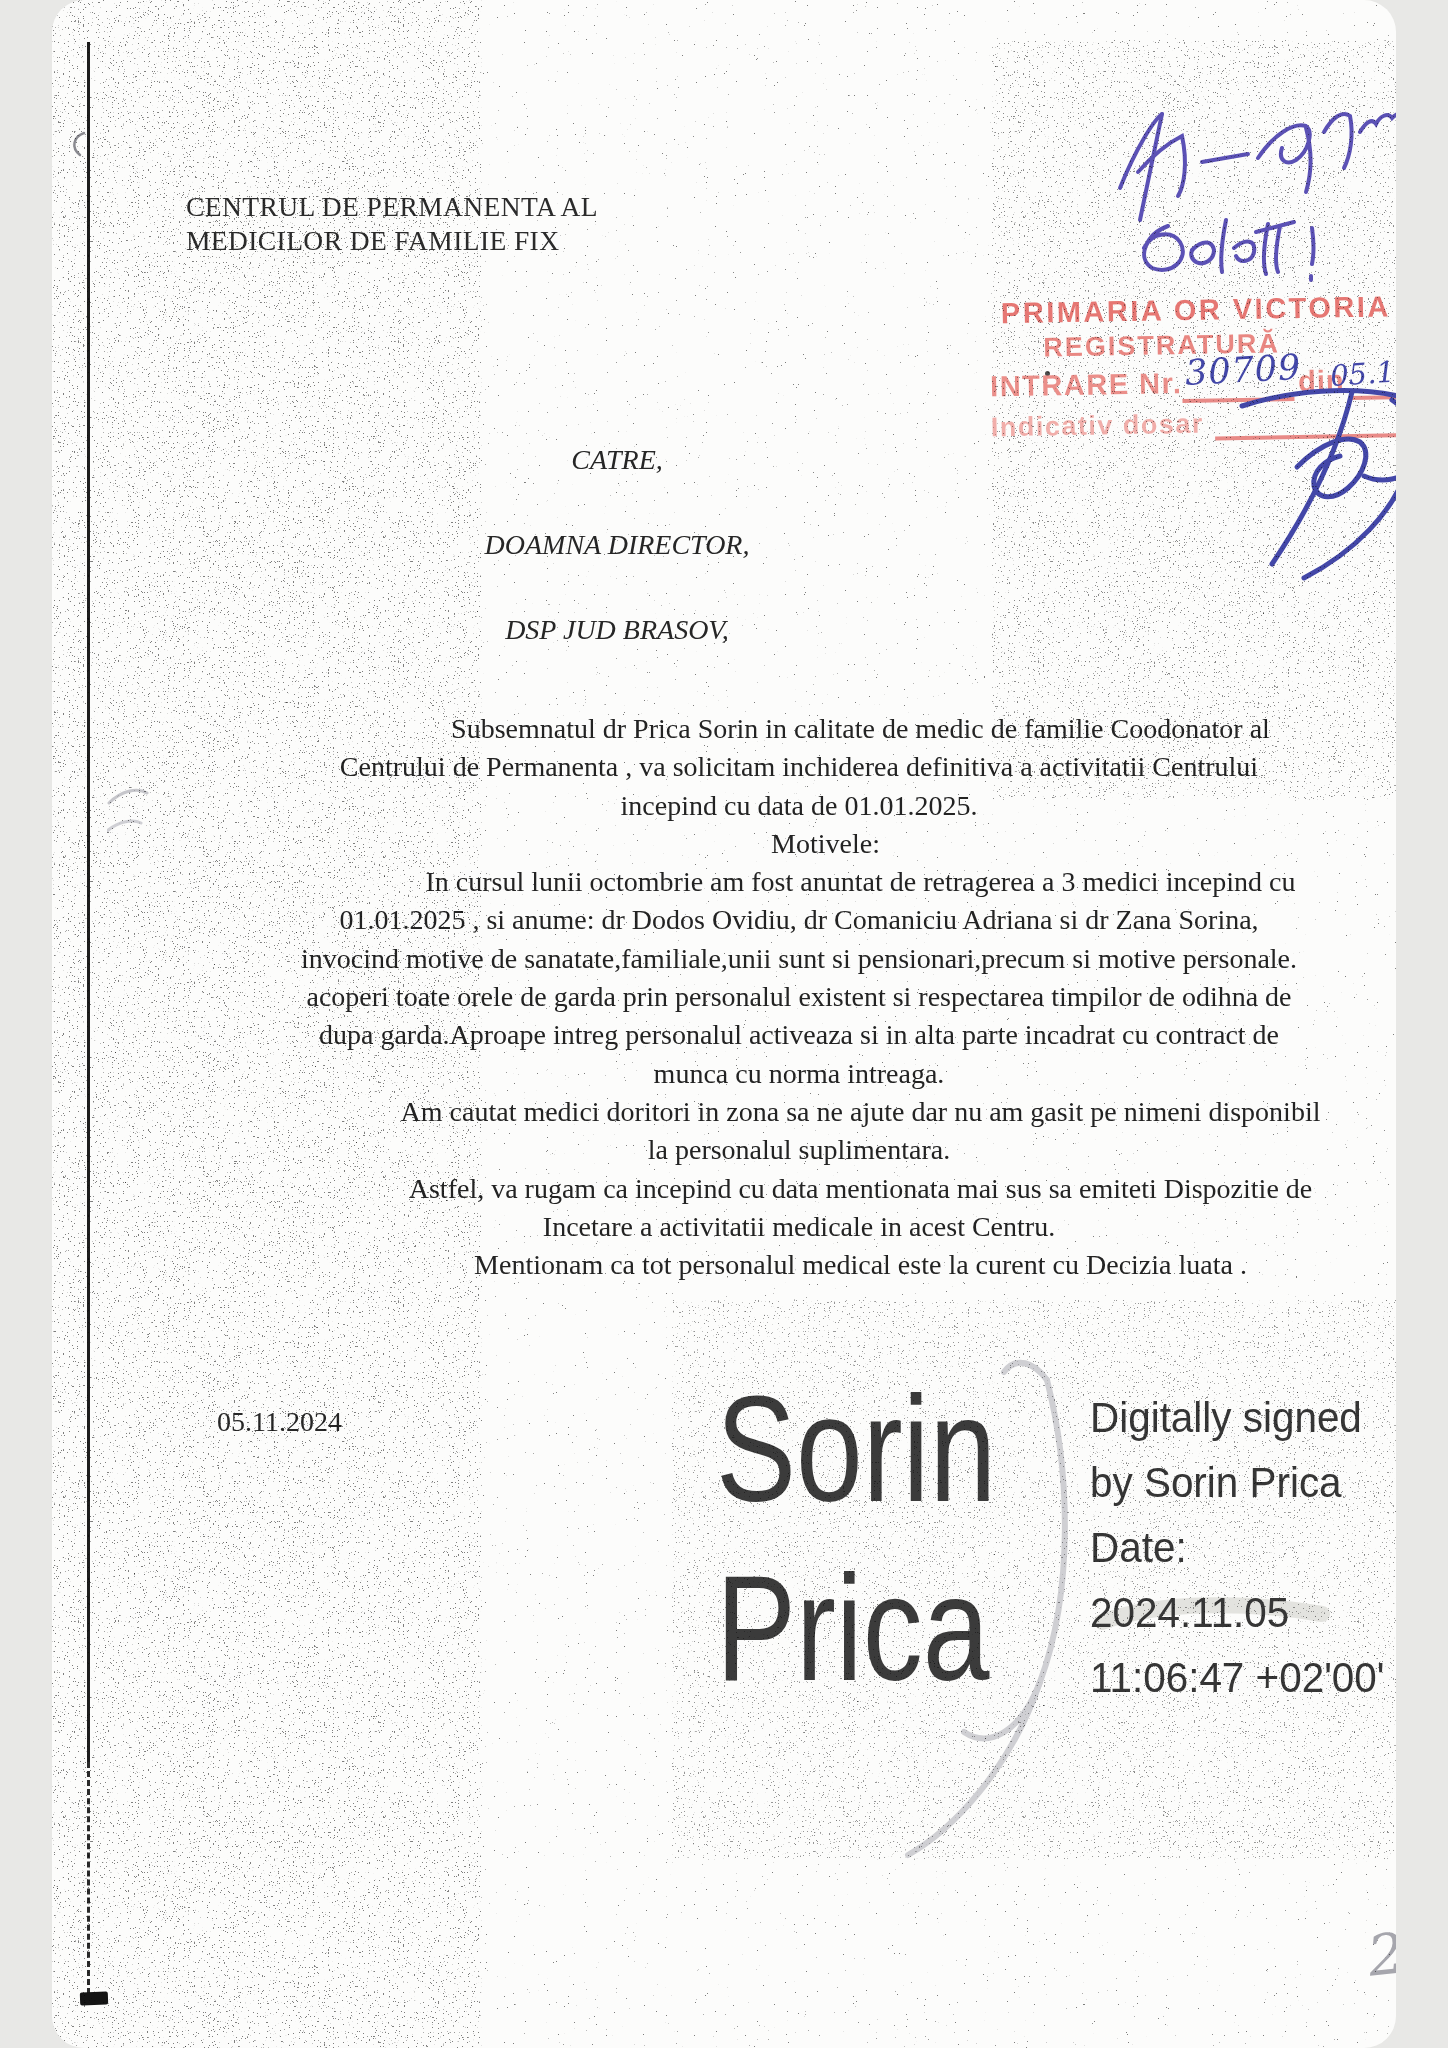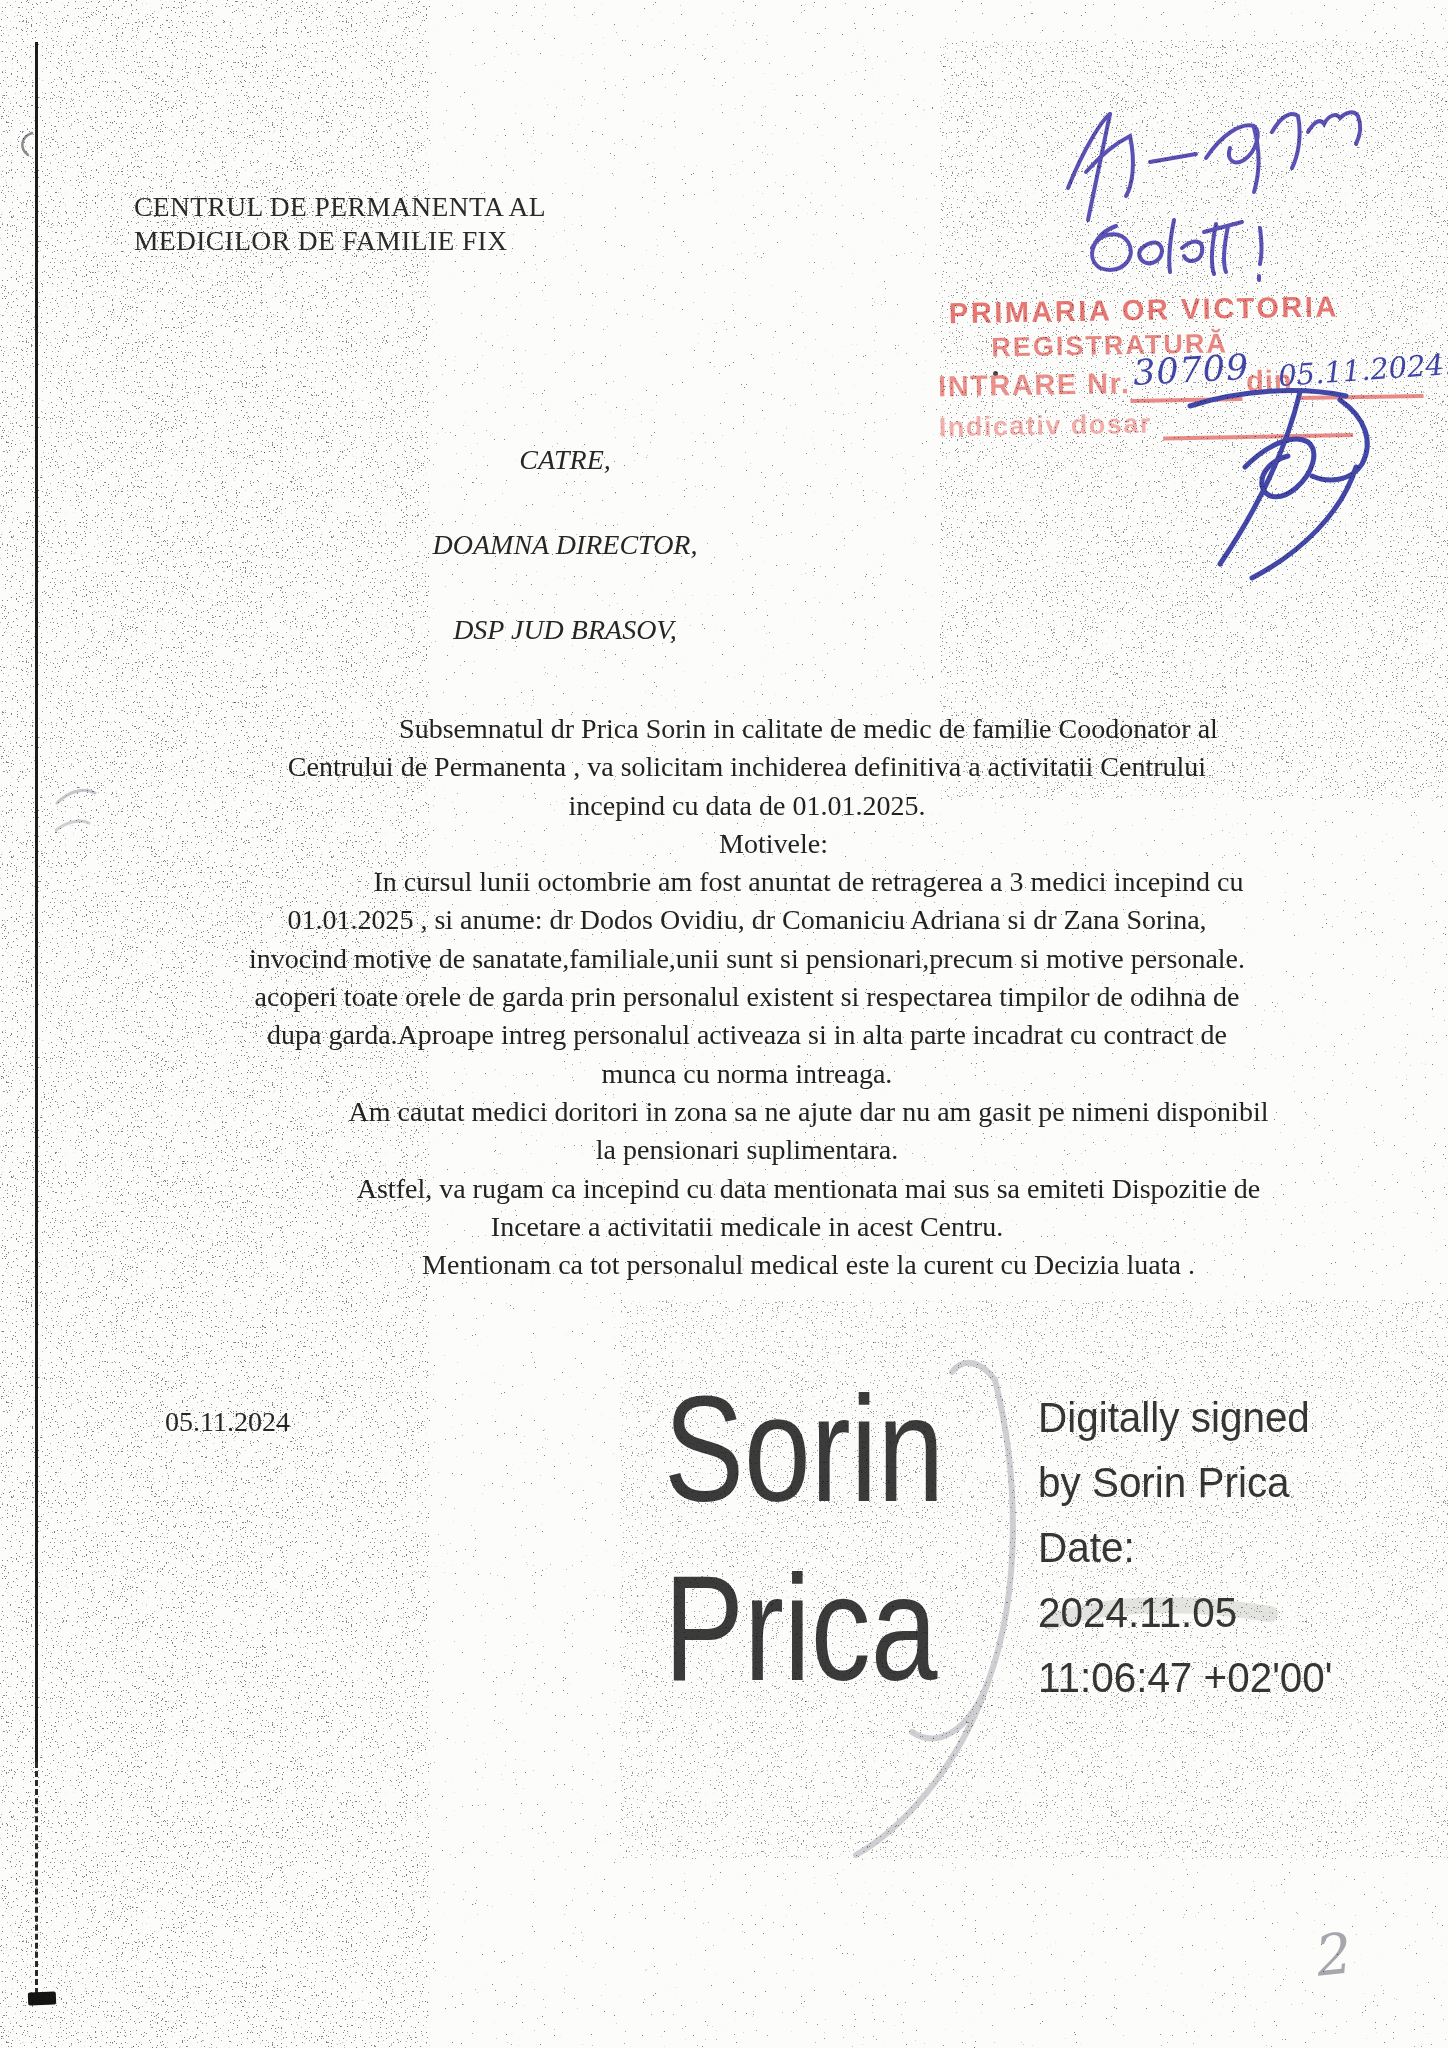--- a/index.html
+++ b/index.html
@@ -1,19 +1,19 @@
 <!DOCTYPE html>
 <html><head>
 <meta charset="utf-8">
 <style>
   html,body{margin:0;padding:0;background:#e8e8e6;}
   .page{
-    position:relative;width:1448px;height:2048px;margin:0 auto;
+    position:relative;width:1344px;height:2048px;margin:0 auto;
     background:#fcfcfb;overflow:hidden;
-    font-family:"Liberation Serif",serif;color:#222;
+    font-family:"Liberation Serif",serif;color:#222;border-radius:32px;
   }
   
   .edge-line{position:absolute;left:35px;top:42px;width:3px;height:1720px;background:#1d1d1d;}
   .edge-line-dashed{position:absolute;left:35px;top:1762px;height:232px;width:0;border-left:3px dashed #2a2a2a;}
   .edge-blob{position:absolute;left:28px;top:1992px;width:28px;height:13px;background:#141414;border-radius:2px;transform:rotate(-2deg);}
   .ink-dot{position:absolute;left:993px;top:371px;width:5px;height:5px;border-radius:50%;background:#4b4b4b;}
   
   .sender{position:absolute;left:134px;top:190px;width:600px;font-size:27.5px;line-height:33.5px;letter-spacing:.4px;color:#2b2b2b;}
   
   .recipient{position:absolute;left:370px;top:443px;width:390px;text-align:center;font-size:28px;color:#262626;}
@@ -128,21 +128,21 @@
       <div class="bl i0">Centrului de Permanenta , va solicitam inchiderea definitiva a activitatii Centrului</div>
       <div class="bl i0">incepind cu data de 01.01.2025.</div>
       <div class="bl i2">Motivele:</div>
       <div class="bl i1">In cursul lunii octombrie am fost anuntat de retragerea a 3 medici incepind cu</div>
       <div class="bl i0">01.01.2025 , si anume: dr Dodos Ovidiu, dr Comaniciu Adriana si dr Zana Sorina,</div>
       <div class="bl i0">invocind motive de sanatate,familiale,unii sunt si pensionari,precum si motive personale.</div>
       <div class="bl i0">acoperi toate orele de garda prin personalul existent si respectarea timpilor de odihna de</div>
       <div class="bl i0">dupa garda.Aproape intreg personalul activeaza si in alta parte incadrat cu contract de</div>
       <div class="bl i0">munca cu norma intreaga.</div>
       <div class="bl i1">Am cautat medici doritori in zona sa ne ajute dar nu am gasit pe nimeni disponibil</div>
-      <div class="bl i0">la pensionari suplimentara.</div>
+      <div class="bl i0">la personalul suplimentara.</div>
       <div class="bl i1">Astfel, va rugam ca incepind cu data mentionata mai sus sa emiteti Dispozitie de</div>
       <div class="bl i0">Incetare a activitatii medicale in acest Centru.</div>
       <div class="bl i1">Mentionam ca tot personalul medical este la curent cu Decizia luata .</div>
     </div>
 
   <div class="dateline">05.11.2024</div>
 
   <svg style="left:760px;top:1350px" width="580" height="570" viewBox="0 0 580 570">
     <g fill="none" stroke="#cfcfd3" stroke-width="6" stroke-linecap="round">
       <path d="M235,30 C222,12 204,6 192,22"></path>

